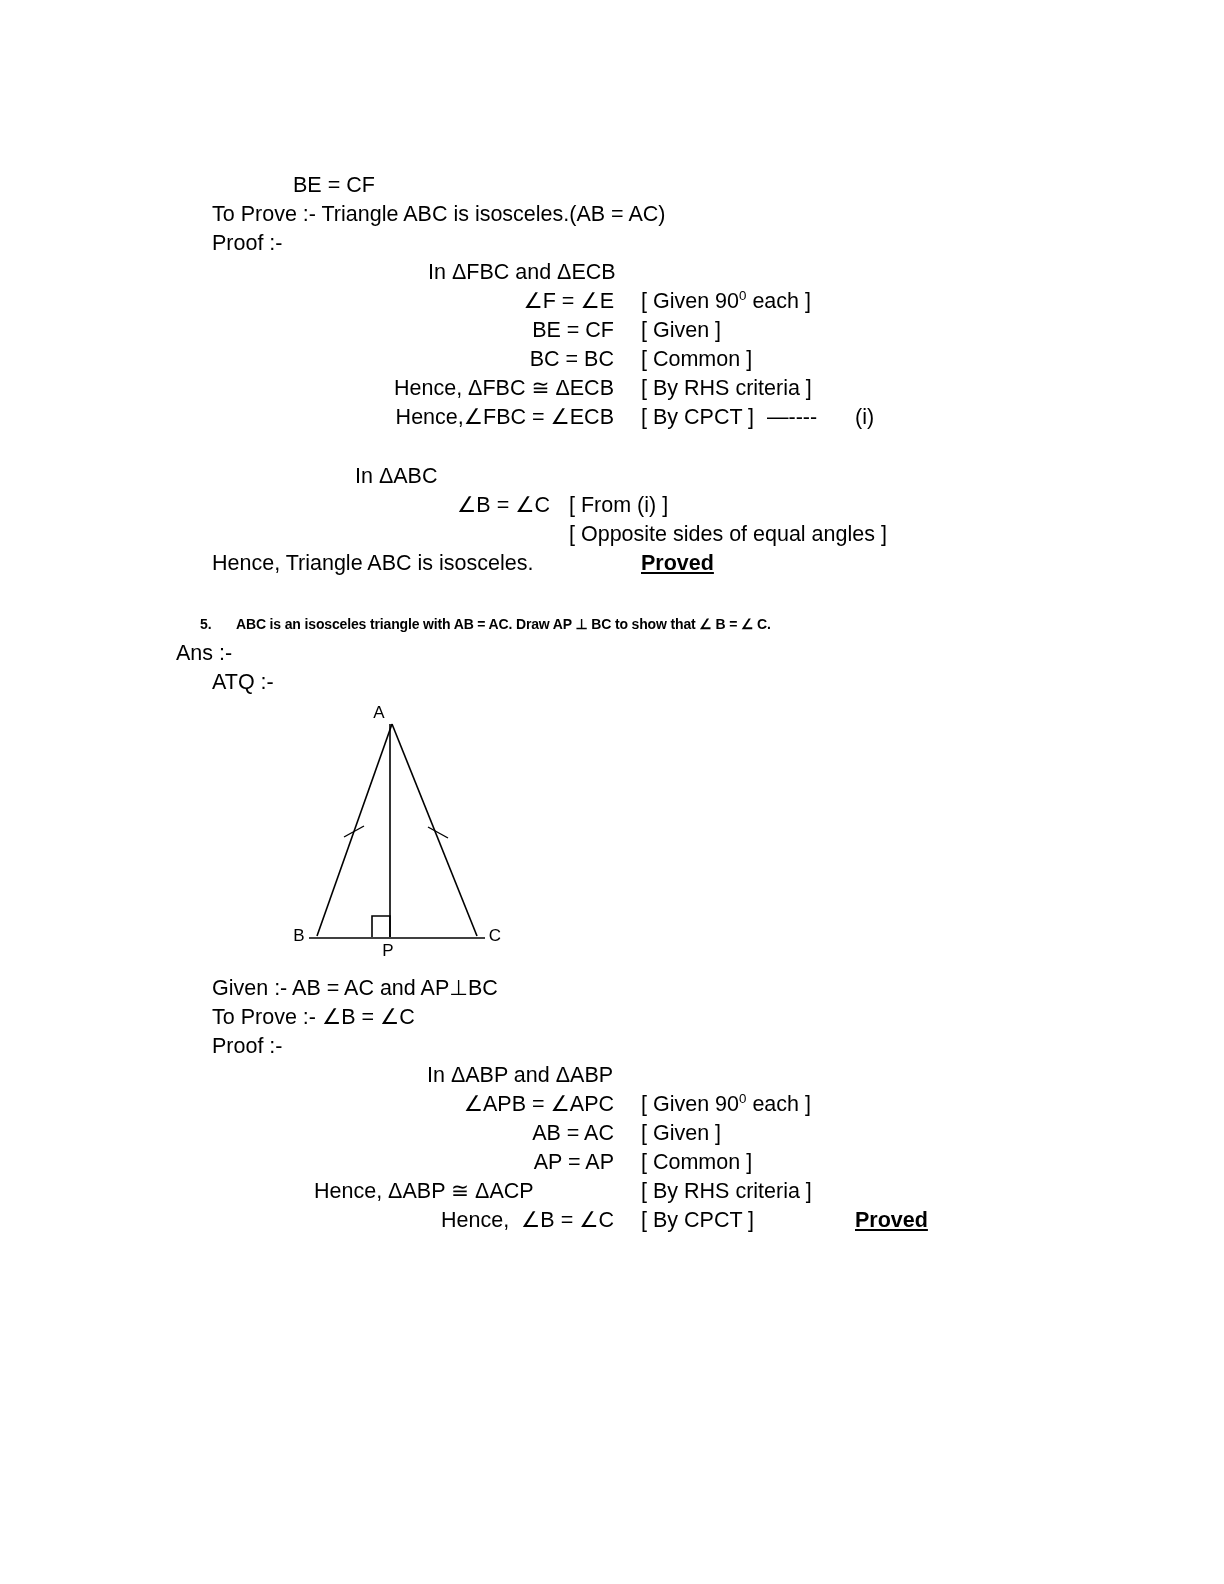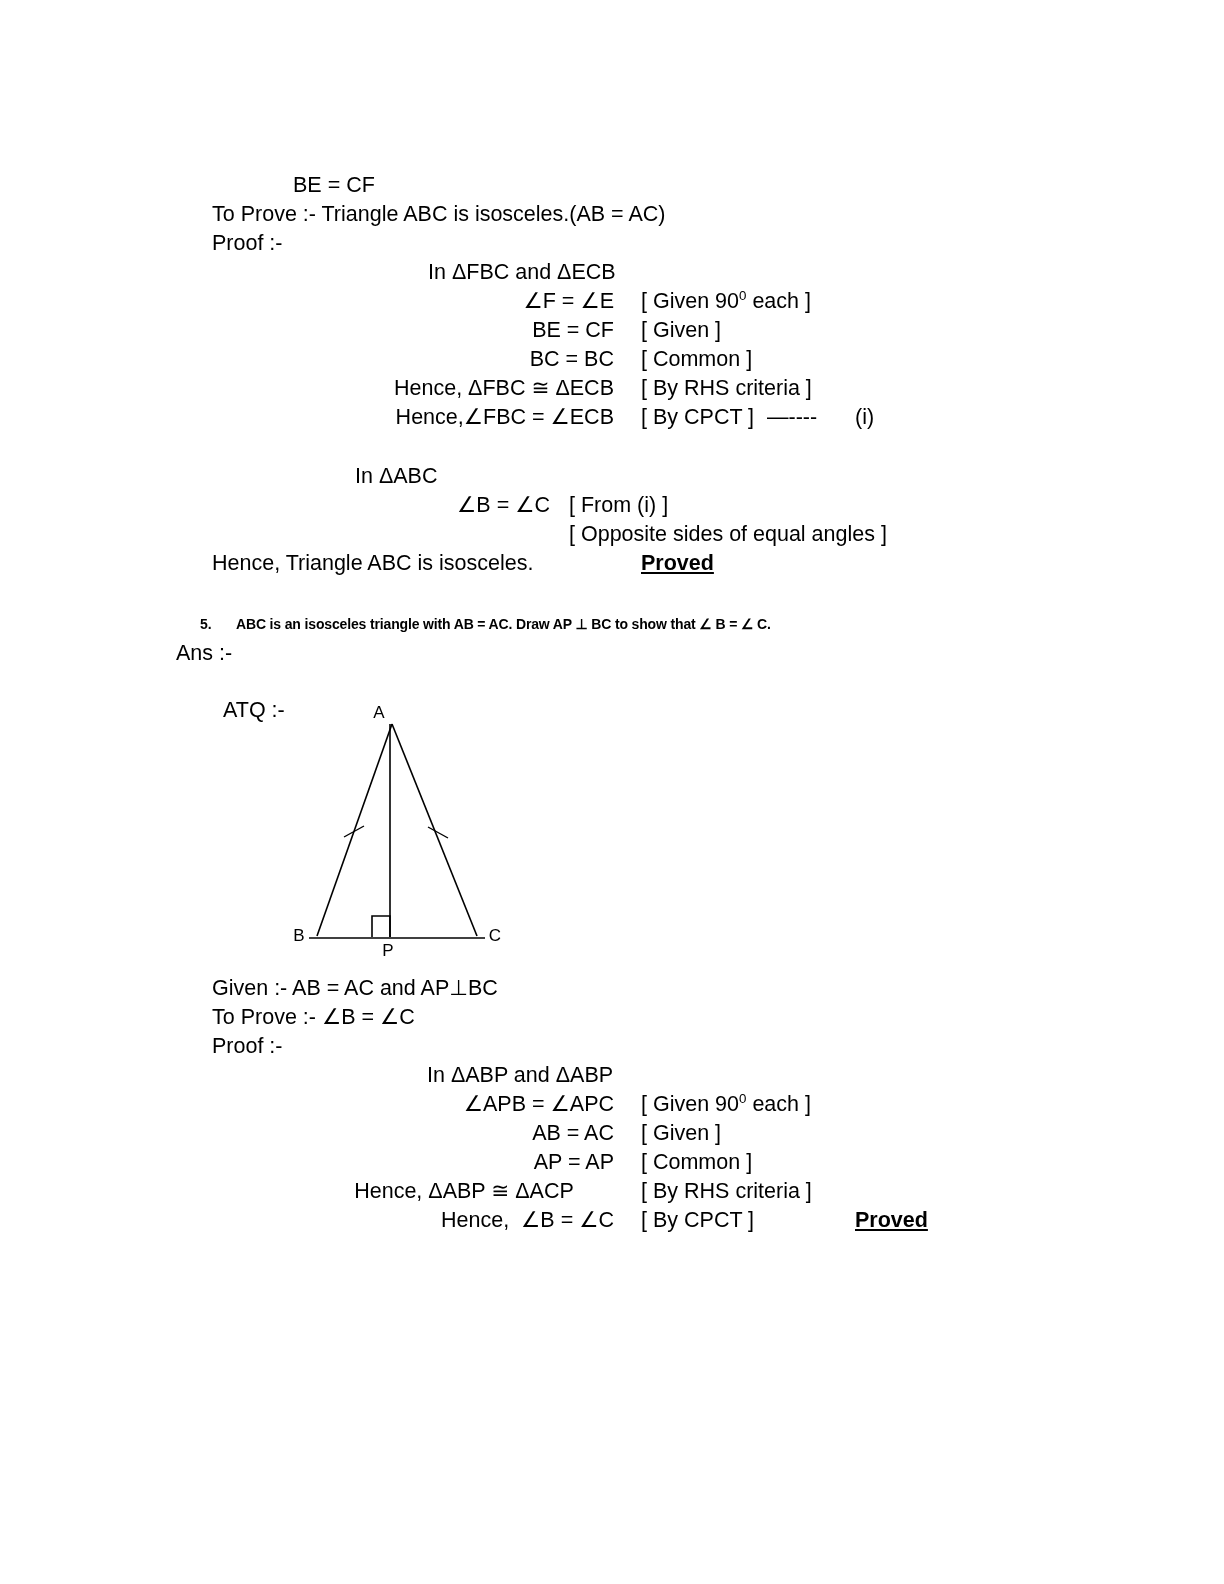--- a/index.html
+++ b/index.html
@@ -110,21 +110,21 @@
 
   <div class="ln" style="left:569px; top:520px;">[ Opposite sides of equal angles ]</div>
 
   <div class="ln" style="left:212px; top:549px;">Hence, Triangle ABC is isosceles.</div>
   <div class="ln bold underline" style="left:641px; top:549px;">Proved</div>
 
   <div class="q-head"><span class="q-num">5.</span><span>ABC is an isosceles triangle with AB = AC. Draw AP ⊥ BC to show that ∠ B = ∠ C.</span></div>
 
   <div class="ln" style="left:176px; top:639px;">Ans :-</div>
 
-  <div class="ln" style="left:212px; top:696px;margin-left:11px;">ATQ :-</div>
+  <div class="ln" style="left:212px; top:668px;">ATQ :-</div>
 
   <div class="diagram">
     <svg width="250" height="262" viewBox="0 0 250 262">
 
       <line x1="112" y1="26" x2="37" y2="238" stroke="#000000" stroke-width="1.6"></line>
 
       <line x1="112" y1="26" x2="197" y2="238" stroke="#000000" stroke-width="1.6"></line>
 
       <line x1="29" y1="240" x2="205" y2="240" stroke="#000000" stroke-width="1.6"></line>
 
@@ -153,20 +153,20 @@
 
   <div class="ln" style="left:314px; top:1090px; width:300px; text-align:right;">∠APB = ∠APC</div>
   <div class="ln" style="left:641px; top:1090px;"><span>[ Given 90</span><sup>0</sup><span> each ]</span></div>
 
   <div class="ln" style="left:314px; top:1119px; width:300px; text-align:right;">AB = AC</div>
   <div class="ln" style="left:641px; top:1119px;">[ Given ]</div>
 
   <div class="ln" style="left:314px; top:1148px; width:300px; text-align:right;">AP = AP</div>
   <div class="ln" style="left:641px; top:1148px;">[ Common ]</div>
 
-  <div class="ln" style="left:314px; top:1177px; width:300px; text-align:center;">Hence, ΔABP ≅ ΔACP</div>
+  <div class="ln" style="left:314px; top:1177px; width:300px; text-align:left;">Hence, ΔABP ≅ ΔACP</div>
   <div class="ln" style="left:641px; top:1177px;">[ By RHS criteria ]</div>
 
   <div class="ln" style="left:314px; top:1206px; width:300px; text-align:right;">Hence,  ∠B = ∠C</div>
   <div class="ln" style="left:641px; top:1206px;">[ By CPCT ]</div>
   <div class="ln bold underline" style="left:855px; top:1206px;">Proved</div>
 
 </div>
 
 </body></html>

